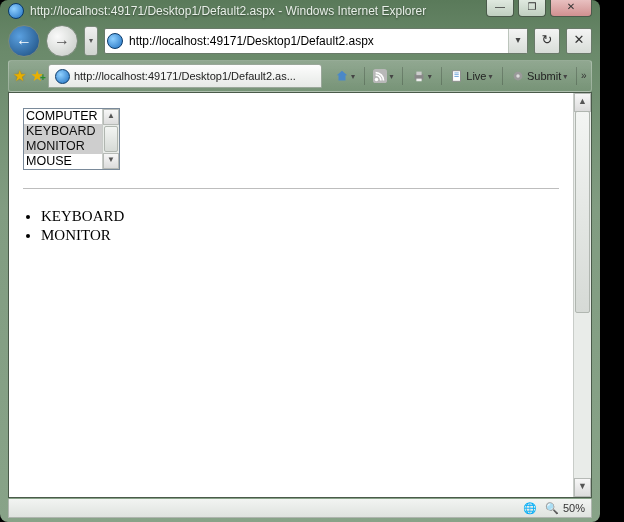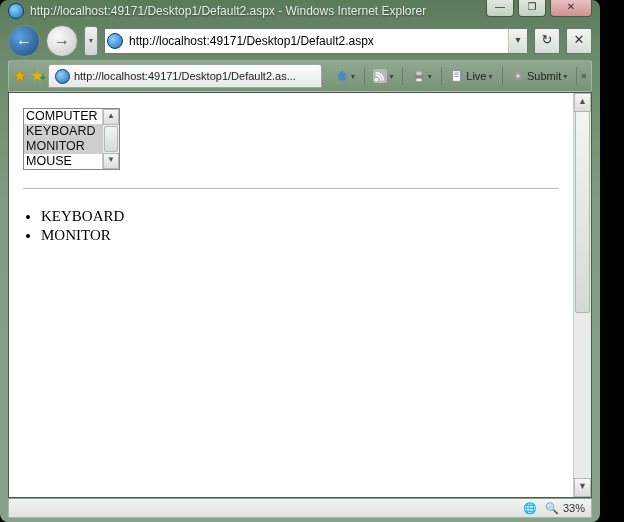--- a/index.html
+++ b/index.html
@@ -220,17 +220,17 @@
       <div class="thumb"></div>
       <div class="arr bottom">▼</div>
     </div>
   </div>
 
   <div class="status">
     <span class="flex"></span>
     <span>🌐</span>
     <span class="zoom">
       <span>🔍</span>
-      <span>33%</span>
+      <span>50%</span>
     </span>
   </div>
 
 </div>
 
 </body></html>

